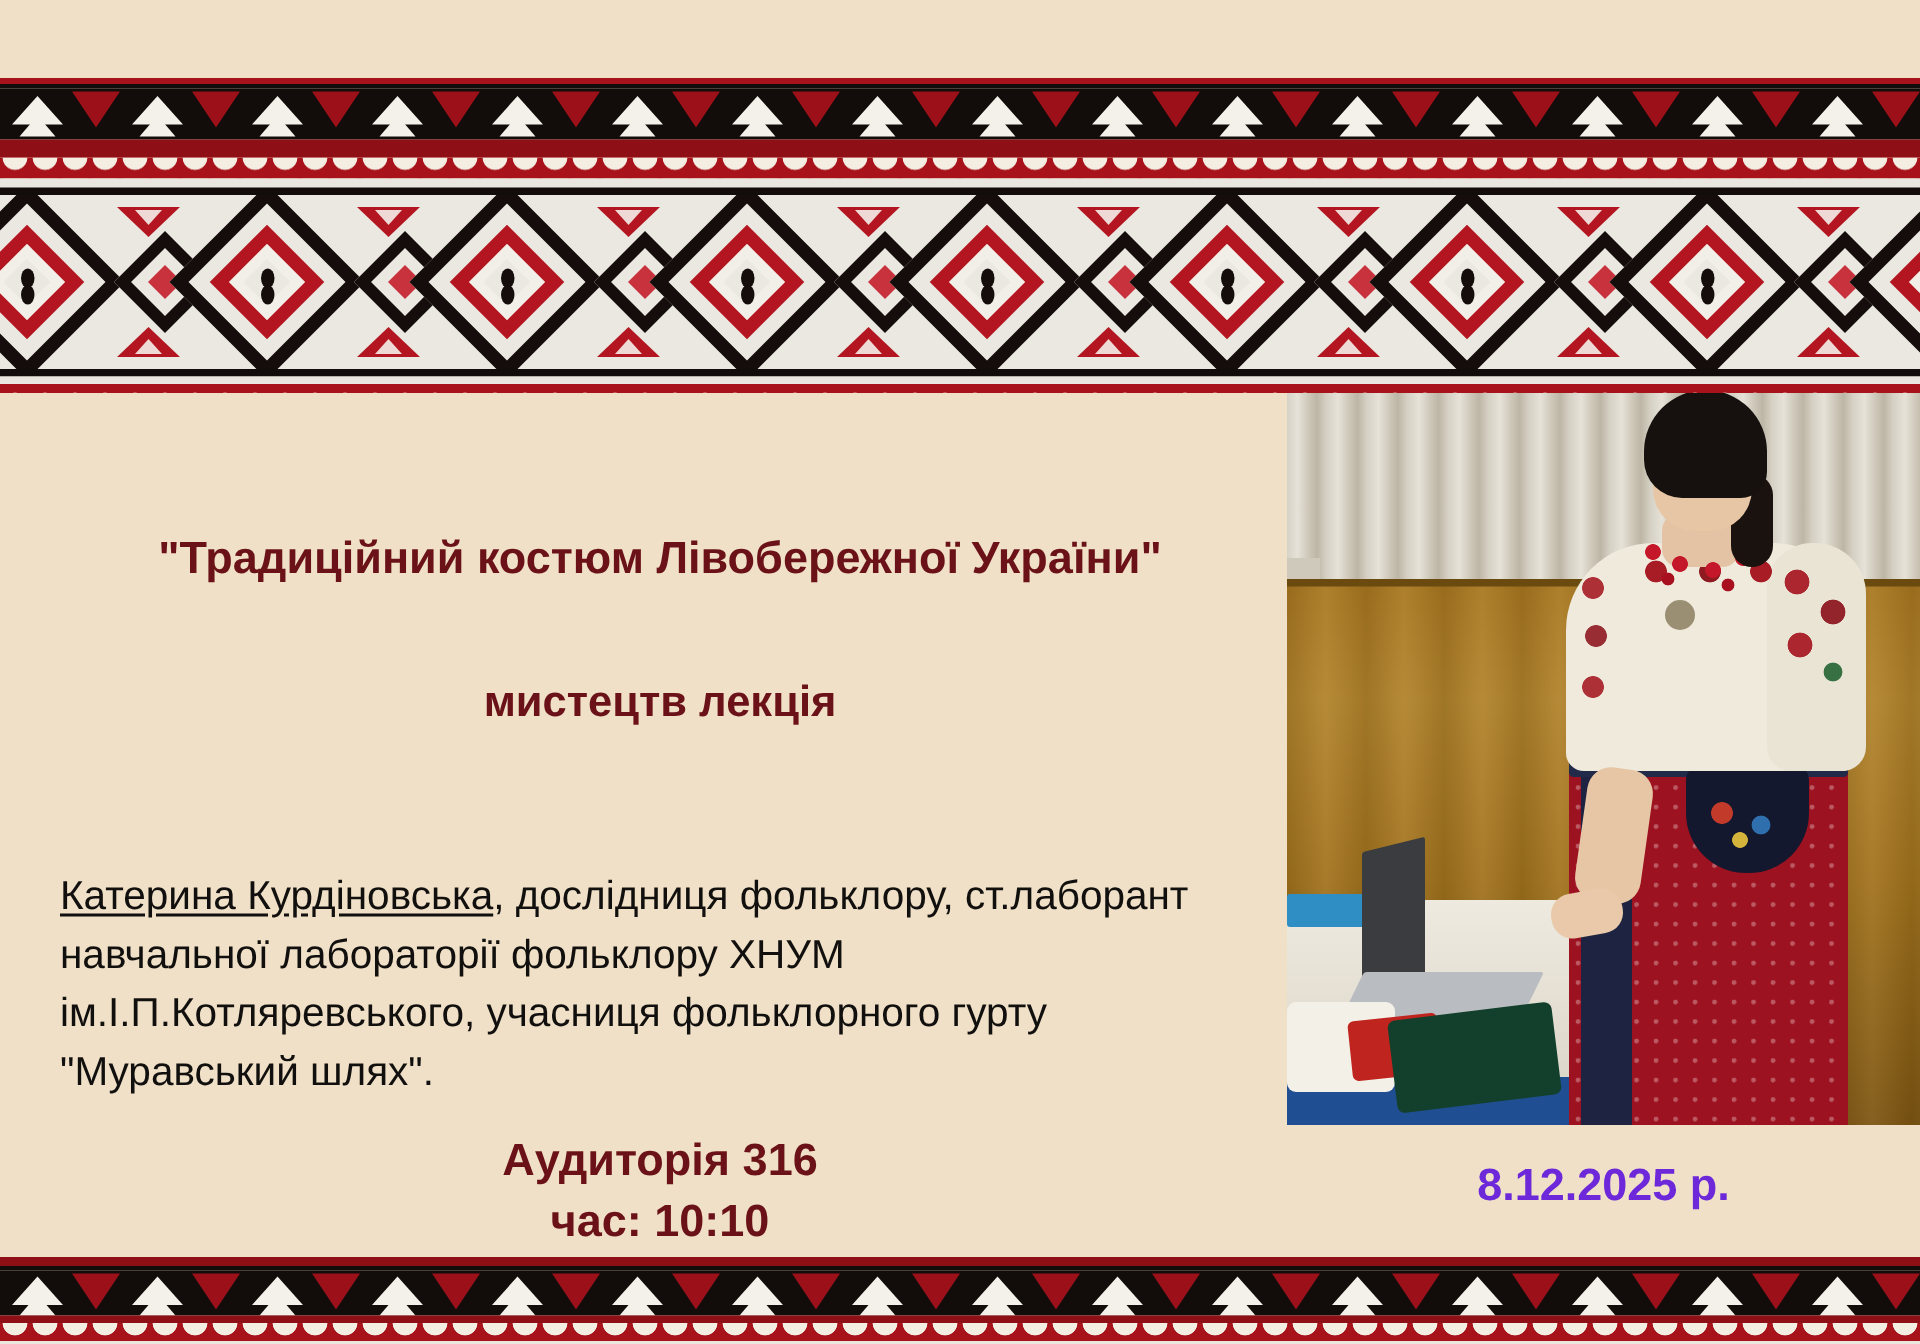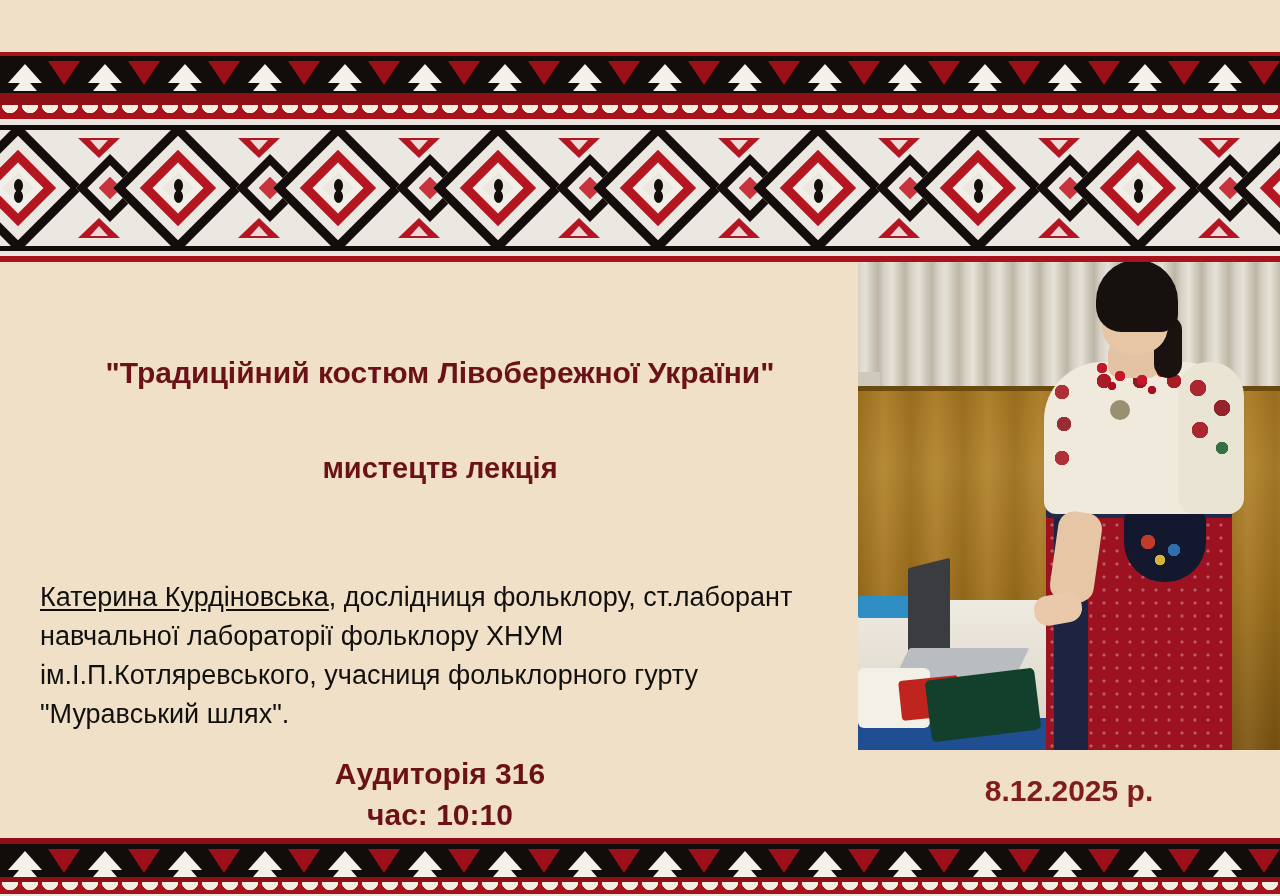--- a/index.html
+++ b/index.html
@@ -352,21 +352,21 @@
     background:#e7c6a6;border-radius:16px;transform:rotate(8deg);
   }
   .ph-hand{
     position:absolute;left:176px;bottom:126px;width:48px;height:30px;
     background:#e9c9a9;border-radius:14px;transform:rotate(-10deg);
   }
 
   .date{
     position:absolute;left:858px;top:512px;width:422px;
     text-align:center;
-    font-size:30px;font-weight:bold;color:#7f1d1d;
+    font-size:30px;font-weight:bold;color:#6d28d9;
   }
 </style>
 </head>
 <body>
 
 <div class="poster">
 
 
   <div class="band band-top">
     <div class="stripe s-red" style="top:0px;height:4px;"></div>

